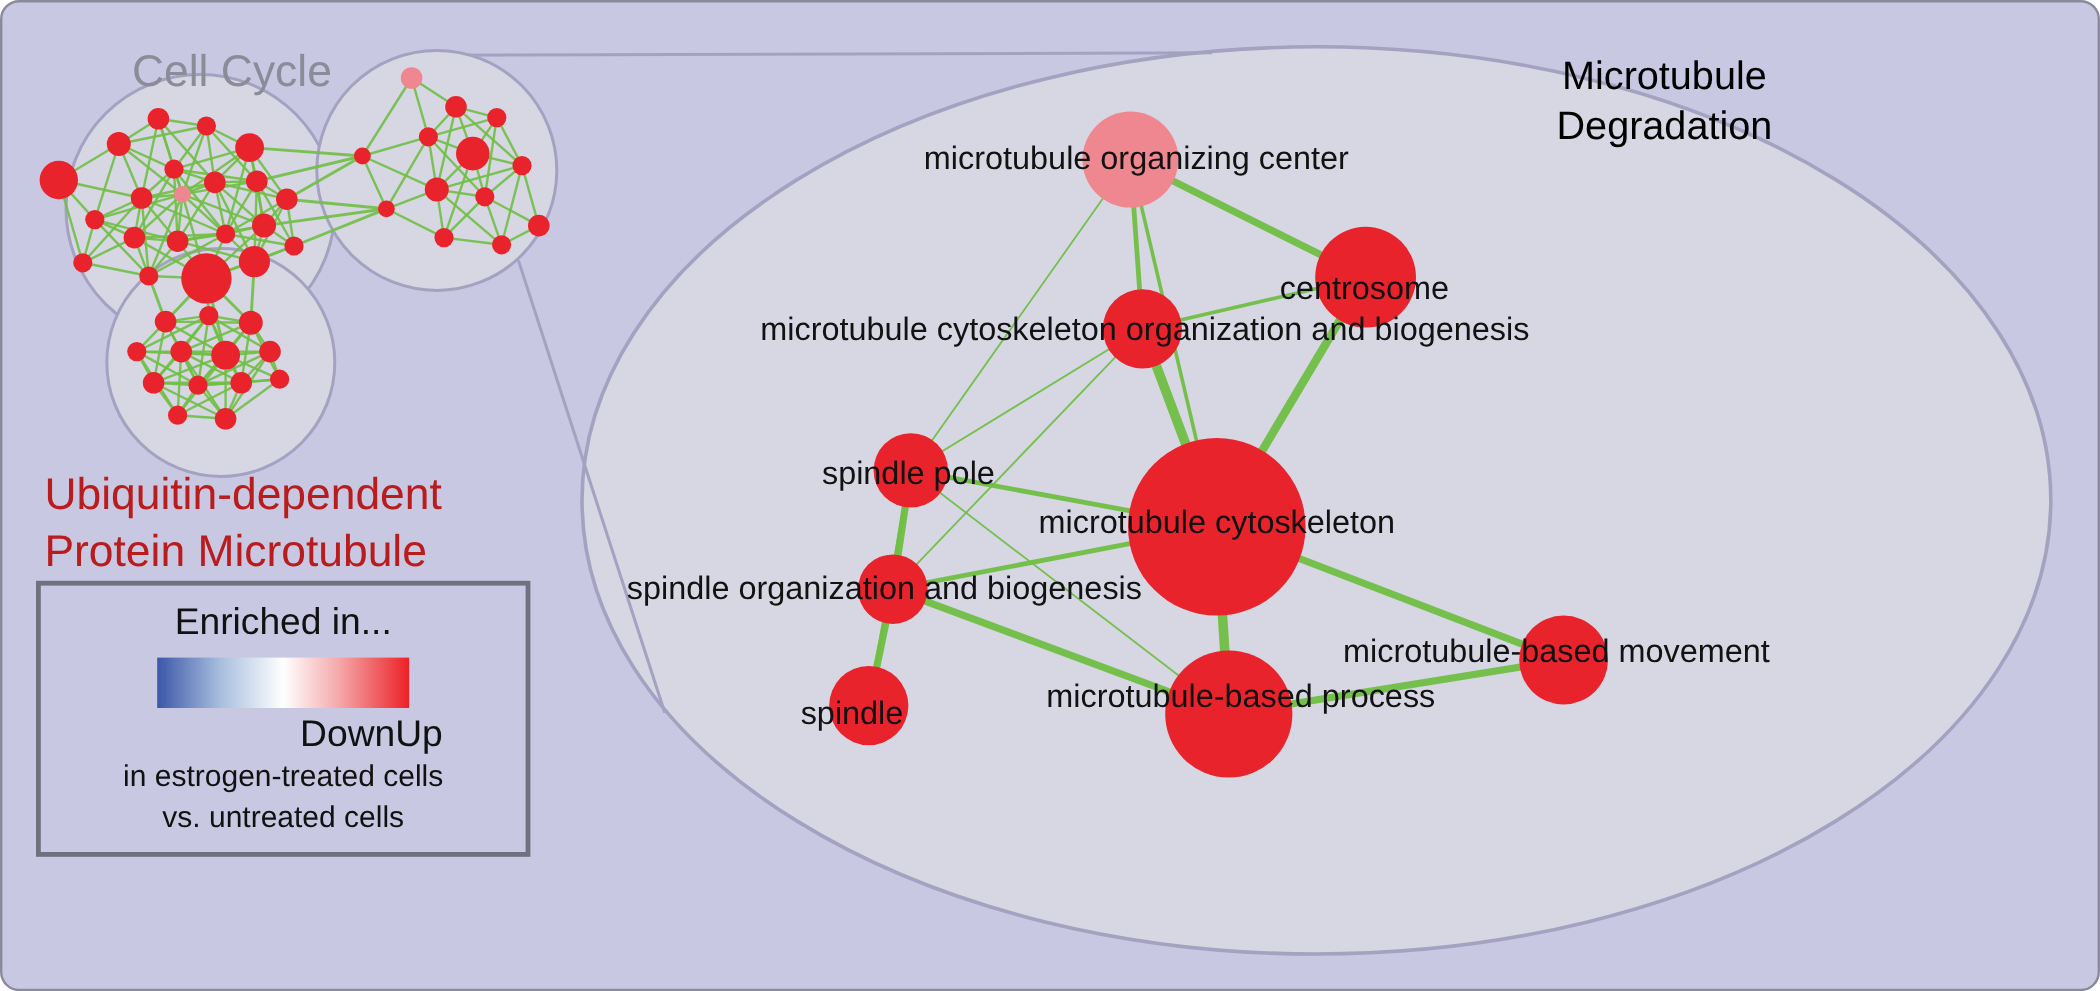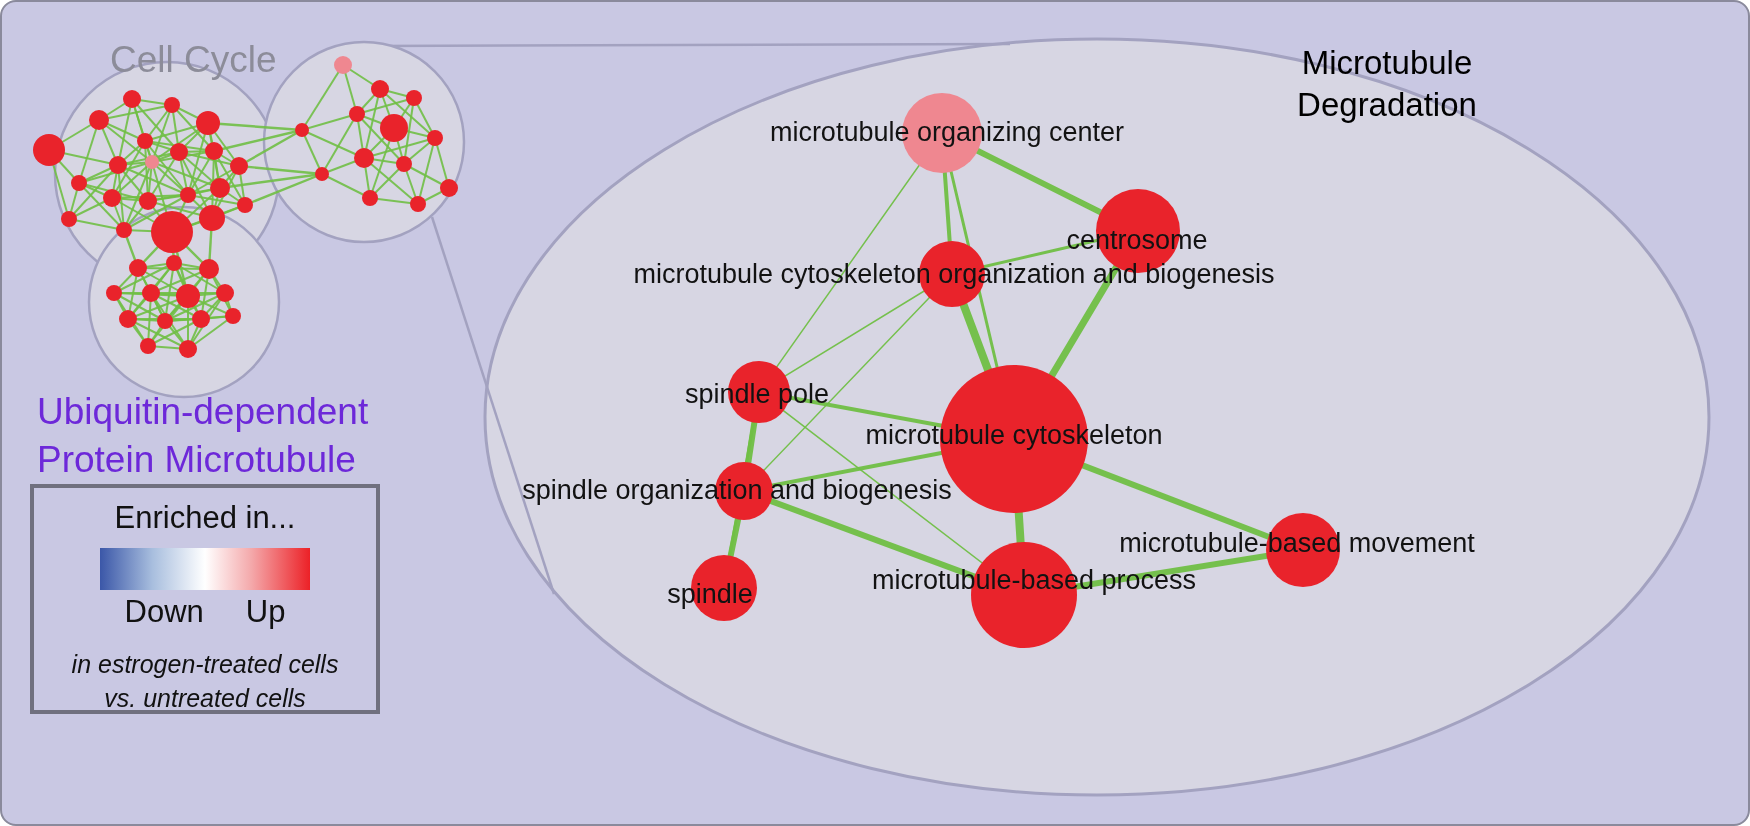--- a/index.html
+++ b/index.html
@@ -28,49 +28,47 @@
     position: absolute;
     font-size: 33px;
     line-height: 1.28;
     color: #000000;
     text-align: center;
   }
   .legend {
     position: absolute;
     left: 28px;
     top: 482px;
-    width: 350px;
+    width: 412px;
     height: 230px;
     box-sizing: border-box;
     border: 4px solid #70707f;
     text-align: center;
     color: #111111;
   }
   .legend-title {
     margin-top: 12px;
     font-size: 31px;
   }
   .legend-bar {
     width: 210px;
     height: 42px;
     margin: 12px auto 0 auto;
   }
   .legend-updown {
     width: 266px;
     margin: 4px auto 0 auto;
     display: flex;
-    justify-content: center;
+    justify-content: flex-end;
     font-size: 31px;
-    gap: 42px;
   }
   .legend-caption {
-    margin-top: 18px;
+    margin-top: 1px;
     font-size: 25px;
     line-height: 1.35;
-    font-style: italic;
   }
 </style>
 </head>
 <body>
 
 <div class="stage" style="background: rgb(201, 200, 227);">
 
   <svg class="net" id="network-svg" width="1750" height="826" viewBox="0 0 1750 826">
       <ellipse cx="1095" cy="415" rx="612" ry="378" fill="#d7d6e3" stroke="#a3a2c0" stroke-width="3"></ellipse>
       <line x1="372" y1="44" x2="1008" y2="42" stroke="#a3a2c0" stroke-width="2.5"></line>
@@ -363,21 +361,21 @@
       <text x="708" y="592" text-anchor="middle" dominant-baseline="central" font-size="27" fill="#121212">spindle</text>
     </svg>
 
   <div class="title-gray" style="left: 108px; top: 34px; color: rgb(140, 140, 153);">Cell Cycle</div>
 
   <div class="title-black" style="left:1255px; top:40px; width:260px;">
     <div>Microtubule</div>
     <div>Degradation</div>
   </div>
 
-  <div class="title-gray" style="left: 35px; top: 386px; color: #6d28d9;">
+  <div class="title-gray" style="left: 35px; top: 386px; color: #b91c1c;">
     <div>Ubiquitin-dependent</div>
     <div>Protein Microtubule</div>
   </div>
 
   <div class="legend">
     <div class="legend-title">Enriched in...</div>
     <div class="legend-bar" style="background: linear-gradient(to right, rgb(59, 87, 168) 0%, rgb(168, 190, 222) 25%, rgb(255, 255, 255) 50%, rgb(244, 169, 171) 72%, rgb(236, 33, 39) 100%);"></div>
     <div class="legend-updown">
       <span>Down</span>
       <span>Up</span>

